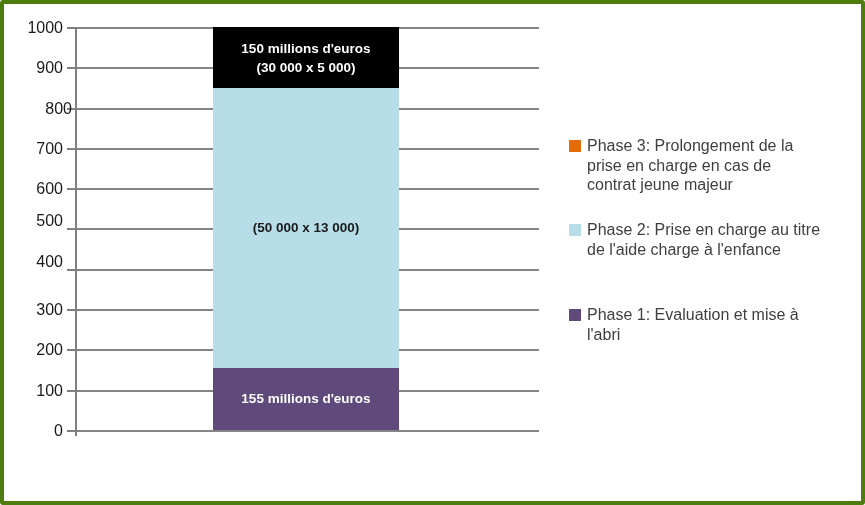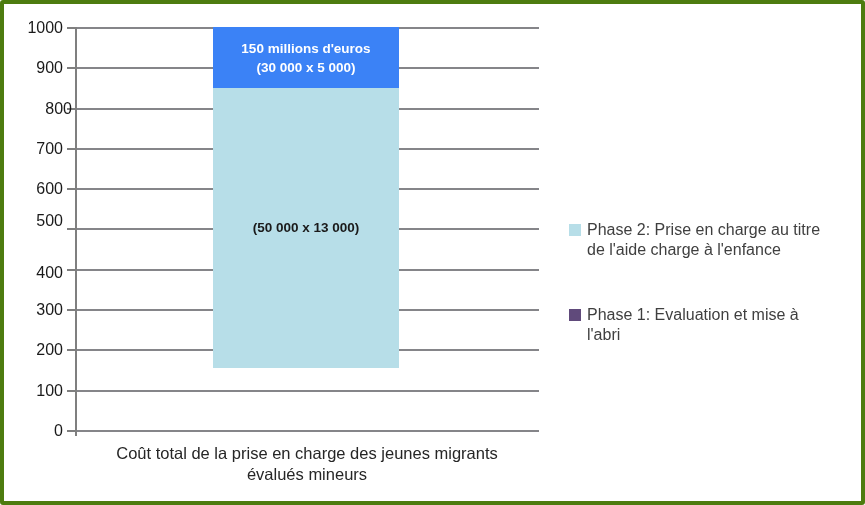--- a/index.html
+++ b/index.html
@@ -46,34 +46,34 @@
   .y-label {
     position: absolute;
     left: 0; width: 59px;
     text-align: right;
     font-size: 16px;
     color: #1a1a1a;
     line-height: 18px;
   }
   .yl1000 { top: 15px; } .yl900 { top: 55px; }  .yl800 { top: 96px; margin-left: 9px; }
   .yl700 { top: 136px; } .yl600 { top: 176px; } .yl500 { top: 208px; }
-  .yl400 { top: 260px; } .yl300 { top: 297px; padding-left: 16px; } .yl200 { top: 337px; }
+  .yl400 { top: 249px; } .yl300 { top: 297px; padding-left: 16px; } .yl200 { top: 337px; }
   .yl100 { top: 378px; } .yl0   { top: 418px; }
 
   
   .segment {
     position: absolute;
     left: 209px;
     width: 186px;
     display: flex;
     flex-direction: column;
     align-items: center;
     justify-content: center;
   }
-  .seg-phase3 { top: 23px;    height: 61px;  background: #3b82f6; }
+  .seg-phase3 { top: 23px;    height: 61px;  background: #000000; }
   .seg-phase2 { top: 83.5px;  height: 280px;   background: #b7dee8; }
   .seg-phase1 { top: 363.5px; height: 62.5px;  background: #604a7b; }
 
   .seg-label {
     font-size: 13.5px;
     font-weight: bold;
     line-height: 19px;
     text-align: center;
     white-space: nowrap;
   }
@@ -163,26 +163,33 @@
   <div class="y-label yl100">100</div>
   <div class="y-label yl0">0</div>
 
   <div class="segment seg-phase3">
     <div class="seg-label">150 millions d'euros</div>
     <div class="seg-label">(30 000 x 5 000)</div>
   </div>
   <div class="segment seg-phase2">
     <div class="seg-label">(50 000 x 13 000)</div>
   </div>
-
-  <div class="x-label">
-    <div>Coût total de la prise en charge des jeunes migrants</div>
-    <div>évalués mineurs</div>
-  </div>
-
+  <div class="segment seg-phase1">
+    <div class="seg-label">155 millions d'euros</div>
+  </div>
+
+
+  <div class="legend-item li-phase3">
+    <div class="legend-marker lm-phase3"></div>
+    <div class="legend-text">
+      <div>Phase 3: Prolongement de la</div>
+      <div>prise en charge en cas de</div>
+      <div>contrat jeune majeur</div>
+    </div>
+  </div>
   <div class="legend-item li-phase2">
     <div class="legend-marker lm-phase2"></div>
     <div class="legend-text">
       <div>Phase 2: Prise en charge au titre</div>
       <div>de l'aide charge à l'enfance</div>
     </div>
   </div>
   <div class="legend-item li-phase1">
     <div class="legend-marker lm-phase1"></div>
     <div class="legend-text">

